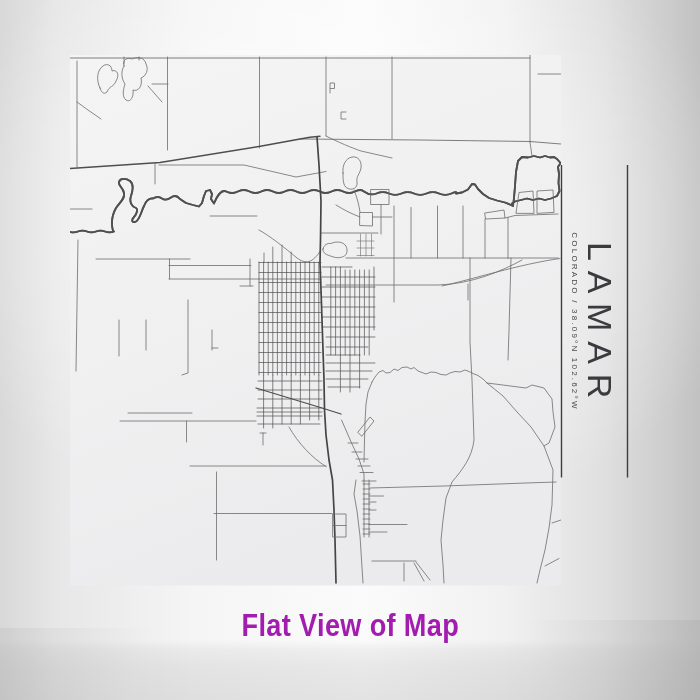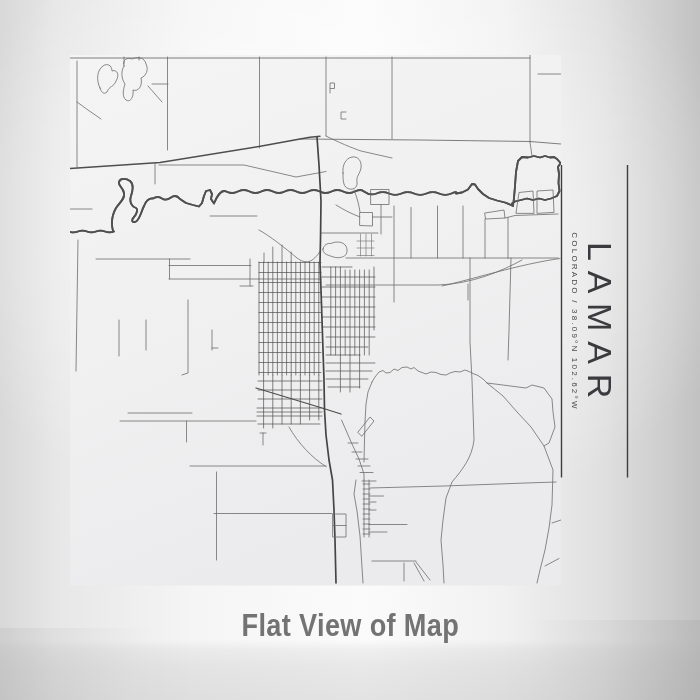--- a/index.html
+++ b/index.html
@@ -9,21 +9,21 @@
       linear-gradient(to right, #d8d8d8 0%, #e7e7e7 8%, #f5f5f5 28%, #fbfbfb 52%, #f1f1f1 72%, #e0e0e0 86%, #cbcbcb 96%, #c1c1c1 100%);
     font-family:"Liberation Sans", sans-serif;
   }
   .strip{position:absolute;left:0;top:640px;width:700px;height:60px;
     background:linear-gradient(to bottom, rgba(178,178,178,0) 0%, rgba(178,178,178,0.16) 16%, rgba(172,172,172,0.24) 45%, rgba(165,165,165,0.28) 100%);}
   .cornL{position:absolute;left:0;top:628px;width:230px;height:72px;
     background:linear-gradient(112deg, rgba(150,150,150,0.15), rgba(150,150,150,0) 60%);}
   .cornR{position:absolute;right:0;top:620px;width:250px;height:80px;
     background:linear-gradient(-115deg, rgba(140,140,140,0.16), rgba(140,140,140,0) 62%);}
   .caption{position:absolute;left:0;top:608px;width:700px;text-align:center;
-    font-size:31px;font-weight:700;color:#737373;}
+    font-size:31px;font-weight:700;color:#a21caf;}
   .caption span{display:inline-block;transform:scaleX(0.875);transform-origin:center;letter-spacing:0.4px;}
   svg{position:absolute;left:0;top:0;}
 </style>
 </head>
 <body>
 
 <div class="strip"></div>
 
 <div class="cornL"></div>
 

